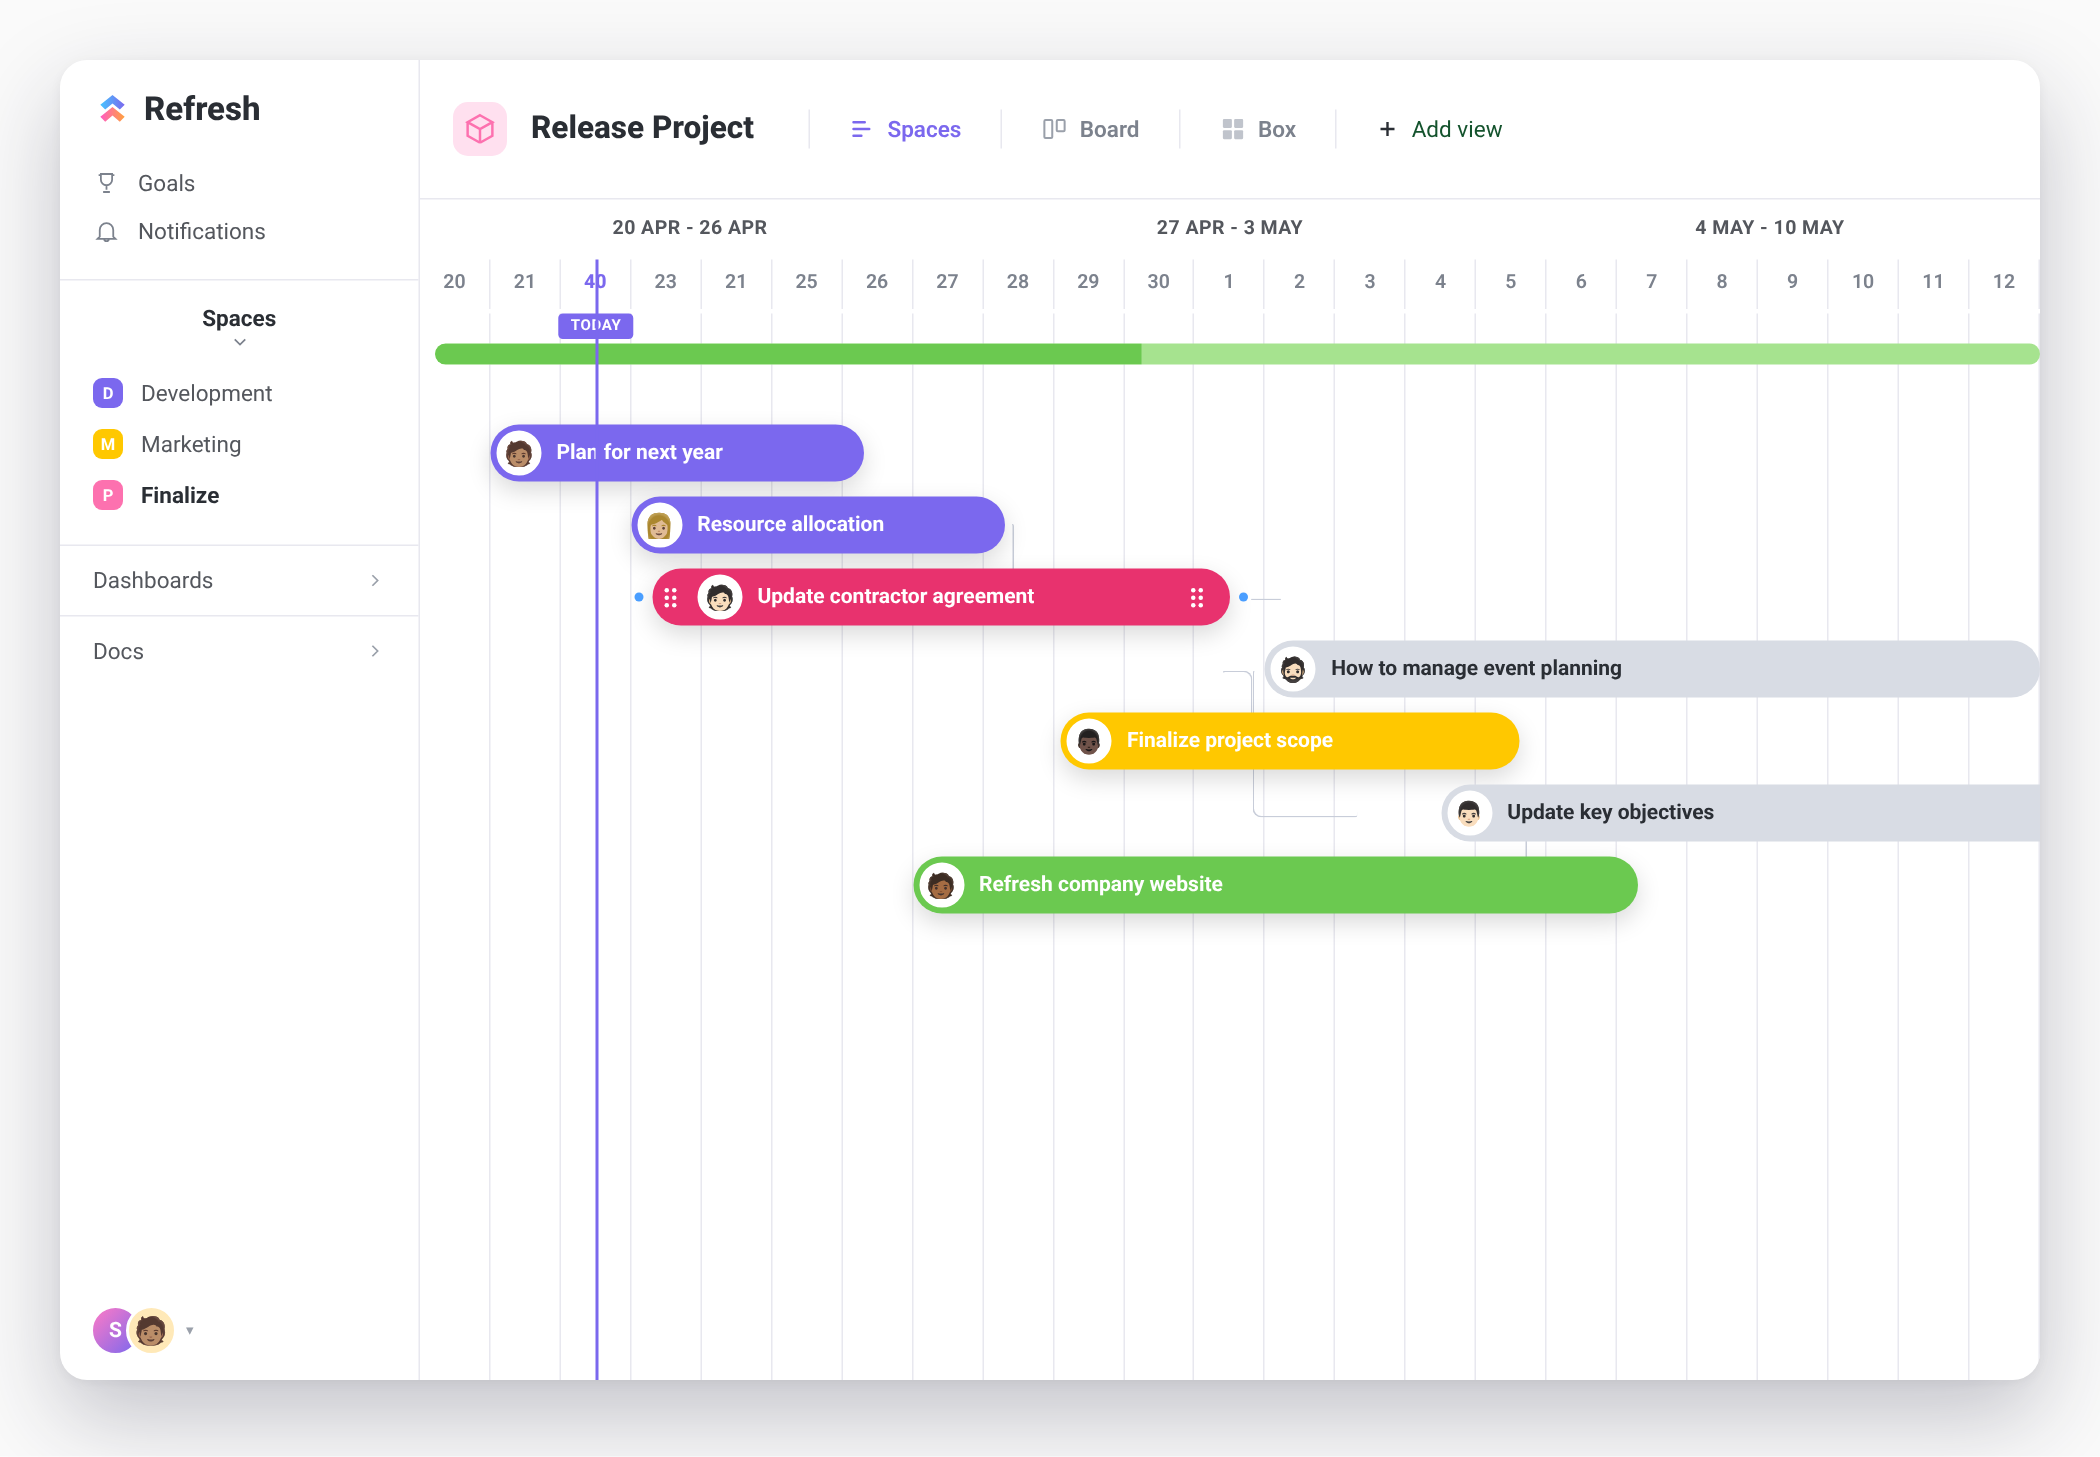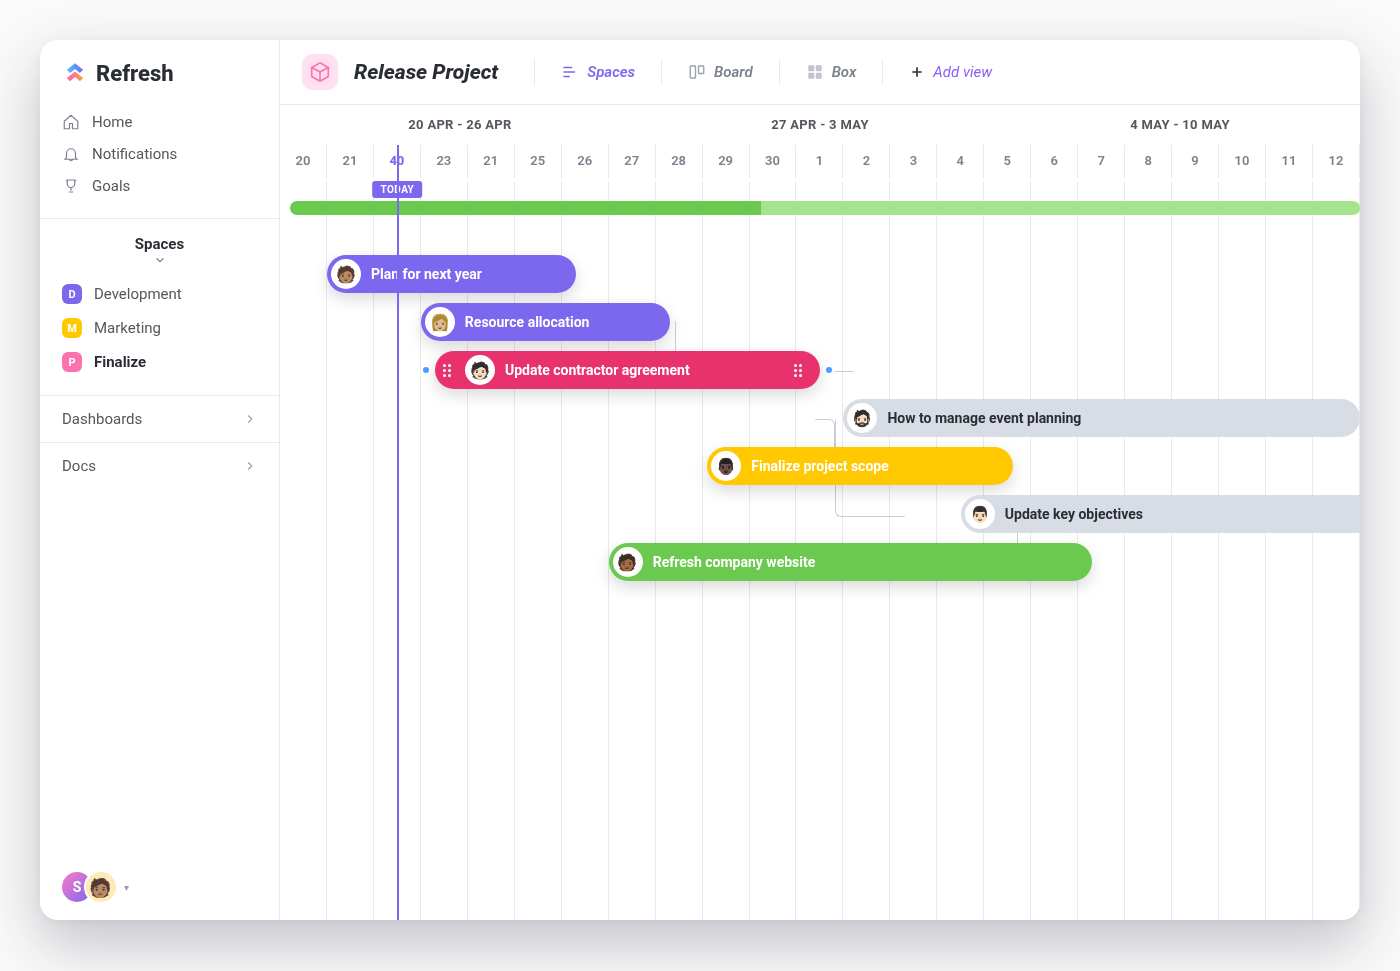--- a/index.html
+++ b/index.html
@@ -38,29 +38,29 @@
   .everything-icon i:nth-child(1){border-radius:50%;} .everything-icon i:nth-child(4){border-radius:50%;}
   .row-link { display:flex; align-items:center; justify-content:space-between; padding:14px 22px; border-top:1px solid var(--border); font-size:15px; color:#54575d; cursor:pointer;}
   .row-link svg {width:14px;height:14px;stroke:#9aa0aa;fill:none;stroke-width:2;}
   .sidebar-footer{ margin-top:auto; padding:16px 20px; display:flex; align-items:center; gap:-6px;}
   .avatar-badge { width:34px; height:34px; border-radius:50%; background:linear-gradient(135deg,#ff7ac6,#7b68ee); color:#fff; font-weight:700; display:flex; align-items:center; justify-content:center; font-size:14px; border:2px solid #fff;}
   .avatar-img { width:34px; height:34px; border-radius:50%; background:#ffe9b8; border:2px solid #fff; margin-left:-10px; display:flex; align-items:center; justify-content:center; font-size:18px;}
   .caret { margin-left:6px; color:#9aa0aa; font-size:10px;}
 
   
   .main { flex:1; display:flex; flex-direction:column; min-width:0;}
-  .topbar { display:flex; align-items:center; gap:4px; padding:14px 22px; border-bottom:1px solid var(--border);font-style:italic;}
+  .topbar { display:flex; align-items:center; gap:4px; padding:28px 22px; border-bottom:1px solid var(--border);}
   .title-cube { width:36px; height:36px; border-radius:10px; background:#ffe0ef; display:flex; align-items:center; justify-content:center; margin-right:12px;}
   .title-cube svg{width:22px;height:22px;}
   .page-title{font-weight:800; font-size:21px; margin-right:20px;}
   .vsep{width:1px; height:26px; background:var(--border); margin:0 12px;}
   .view-tab{display:flex; align-items:center; gap:8px; padding:6px 10px; font-size:15px; font-weight:600; color:#7c828d; border-radius:6px; cursor:pointer;}
   .view-tab svg{width:18px;height:18px;}
   .view-tab.active{color:var(--purple);}
-  .add-view{display:flex; align-items:center; gap:8px; font-size:15px; color:#8b5cf6; cursor:pointer; padding:6px 10px;}
+  .add-view{display:flex; align-items:center; gap:8px; font-size:15px; color:#14532d; cursor:pointer; padding:6px 10px;}
 
   
   .gantt { flex:1; position:relative; overflow:hidden;}
   .date-header{position:relative; height:76px;}
   .weeks{display:flex; position:absolute; top:0; left:0; right:0;}
   .week{flex:1; text-align:center; font-size:13px; font-weight:700; color:#54575d; padding:12px 0; letter-spacing:.3px;}
   .days{display:flex; position:absolute; left:0; right:0; top:40px;}
   .day{flex:1; text-align:center; font-size:13px; font-weight:600; color:#7c828d; border-right:1px solid var(--border); padding:8px 0 10px;}
   .day.today{color:var(--purple); font-weight:800;}
   .grid{position:absolute; left:0; right:0; top:76px; bottom:0; display:flex;}
@@ -99,35 +99,29 @@
               <stop stop-color="#47c4ff"></stop>
               <stop offset="1" stop-color="#7b68ee"></stop>
             </linearGradient>
         </defs>
       </svg>
       <span>Refresh</span>
     </div>
     <div class="nav">
       <div class="nav-item">
         <svg viewBox="0 0 24 24">
-            <path d="M3 11 L12 3 L21 11 V21 H14 V14 H10 V21 H3 Z"></path>
-          </svg>
-        <span>Home</span>
+            <path d="M7 4 H17 V9 a5 5 0 0 1 -10 0 Z M5 5 H7 M17 5 H19 M12 14 V18 M9 20 H15"></path>
+          </svg>
+        <span>Goals</span>
       </div>
       <div class="nav-item">
         <svg viewBox="0 0 24 24">
             <path d="M6 17 V11 a6 6 0 0 1 12 0 V17 L20 19 H4 Z M10 19 a2 2 0 0 0 4 0"></path>
           </svg>
         <span>Notifications</span>
-      </div>
-      <div class="nav-item">
-        <svg viewBox="0 0 24 24">
-            <path d="M7 4 H17 V9 a5 5 0 0 1 -10 0 Z M5 5 H7 M17 5 H19 M12 14 V18 M9 20 H15"></path>
-          </svg>
-        <span>Goals</span>
       </div>
     </div>
     <div class="section">
       <div class="section-head">
         <span>Spaces</span>
         <svg width="14" height="14" viewBox="0 0 24 24" style="stroke:#7c828d;fill:none;stroke-width:2;">
             <path d="M6 9l6 6 6-6"></path>
           </svg>
       </div>
       <div class="space-item">

